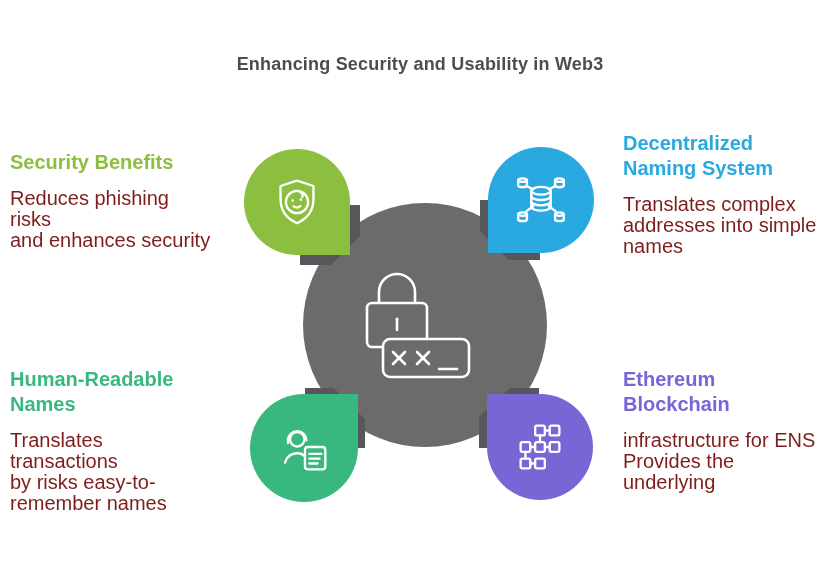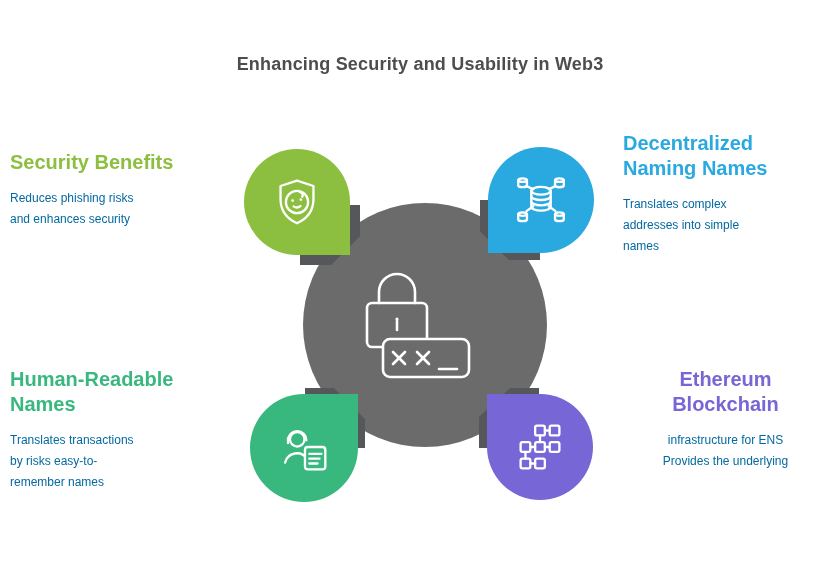--- a/index.html
+++ b/index.html
@@ -29,29 +29,29 @@
     display:flex; align-items:center; justify-content:center;
   }
   .b-tl { left:244px; top:149px; background:#8cbf3f; border-radius:50% 50% 0 50%; }
   .b-tr { left:488px; top:147px; background:#29a9e0; border-radius:50% 50% 50% 0; }
   .b-bl { left:250px; top:394px; width:108px; height:108px; background:#38b87e; border-radius:50% 0 50% 50%; }
   .b-br { left:487px; top:394px; background:#7666d6; border-radius:0 50% 50% 50%; }
   .bubble svg { display:block; }
   
   .tblock { position:absolute; width:205px; }
   .tblock h3 { margin:0 0 13px 0; font-size:20px; line-height:25px; font-weight:bold; }
-  .tblock p  { margin:0; font-size:12px; line-height:21px; color:#0369a1; }
+  .tblock p  { margin:0; font-size:20px; line-height:21px; color:#7f1d1d; }
   .tblock span { display:block; }
   .t-tl { right:625px; top:150px; text-align:left; }
   .t-tl h3 { color:#8cbf3f; }
   .t-tr { left:623px; top:131px; text-align:left; }
   .t-tr h3 { color:#29a9e0; }
   .t-bl { right:625px; top:367px; }
   .t-bl h3 { color:#38b87e; }
-  .t-br { left:623px; top:367px; text-align:center; }
+  .t-br { left:623px; top:367px; text-align:left; }
   .t-br h3 { color:#7666d6; }
 </style>
 </head>
 <body>
 
 <div class="stage">
 
   <div class="title">Enhancing Security and Usability in Web3</div>
 
   <div class="center-circle"></div>
@@ -143,21 +143,21 @@
     </h3>
     <p>
       <span>Reduces phishing risks</span>
       <span>and enhances security</span>
     </p>
   </div>
 
   <div class="tblock t-tr">
     <h3>
       <span>Decentralized</span>
-      <span>Naming Names</span>
+      <span>Naming System</span>
     </h3>
     <p>
       <span>Translates complex</span>
       <span>addresses into simple</span>
       <span>names</span>
     </p>
   </div>
 
   <div class="tblock t-bl">
     <h3>

